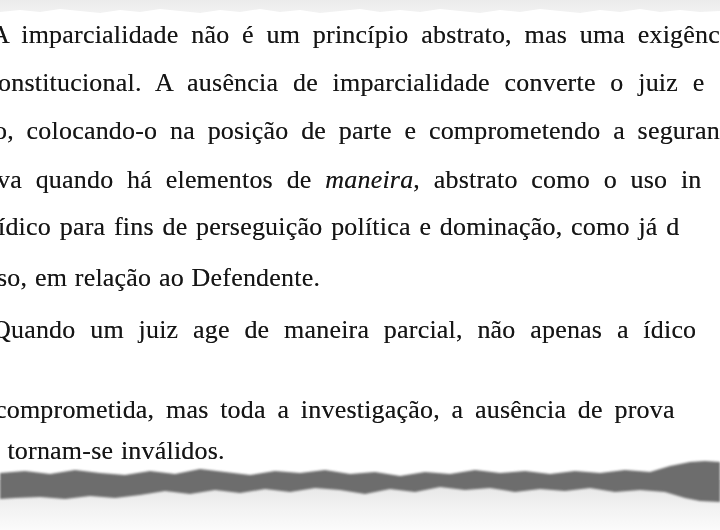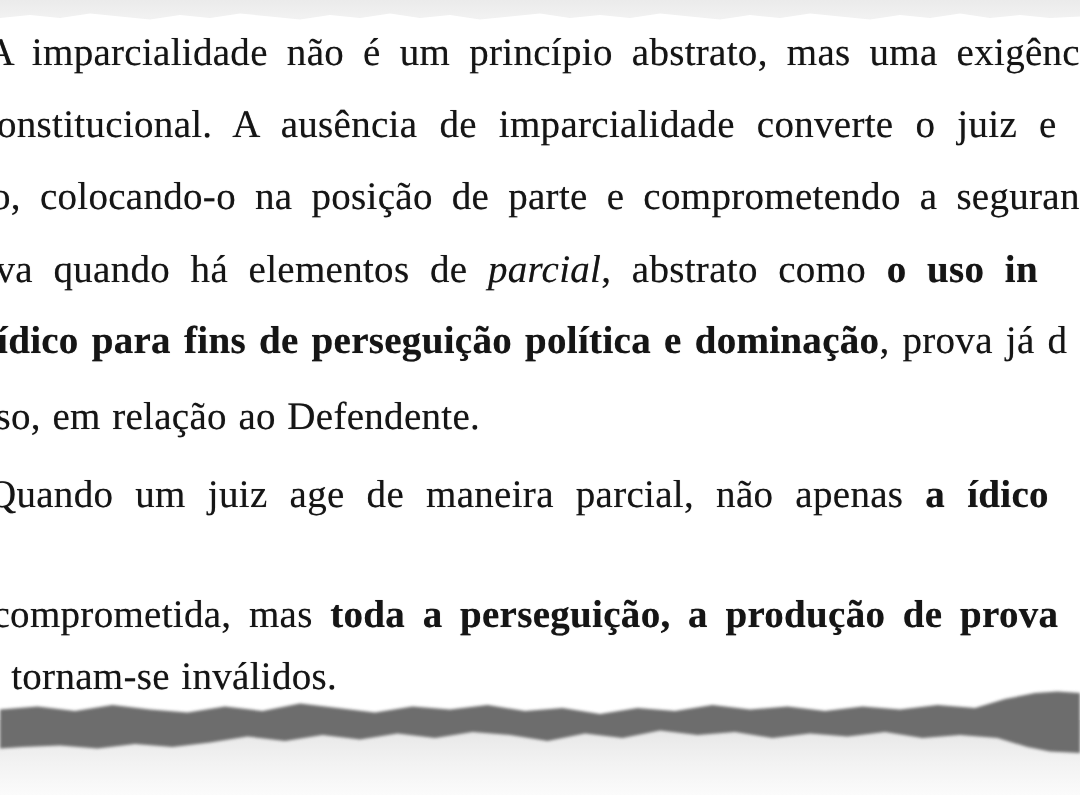--- a/index.html
+++ b/index.html
@@ -25,21 +25,21 @@
   .text-line {
     position: absolute;
     white-space: nowrap;
     font-size: 26px;
     line-height: 30px;
     color: var(--text, #151515);
     letter-spacing: 0.2px;
     
     text-shadow: 0 0 0.45px rgba(20,20,20,0.6);
   }
-  .text-line .b { font-weight: bold; }
+  .text-line .b { font-weight: normal; }
   .text-line .i { font-style: italic; }
   .edge-svg {
     position: absolute;
     left: 0;
     display: block;
   }
   .edge-top { top: 0; }
   .edge-bottom { top: 450px; }
 </style>
 </head>
@@ -59,29 +59,29 @@
   </svg>
 
   <div class="text-layer">
 
     <div class="text-line" style="top:20px; left:-9px; word-spacing:6px;"><span>A imparcialidade não é um princípio abstrato, mas uma exigênc</span></div>
 
     <div class="text-line" style="top:68px; left:-2px; word-spacing:8px;"><span>onstitucional. A ausência de imparcialidade converte o juiz e</span></div>
 
     <div class="text-line" style="top:116px; left:-6px; word-spacing:6px;"><span>o, colocando-o na posição de parte e comprometendo a seguran</span></div>
 
-    <div class="text-line" style="top:165px; left:-3px; word-spacing:7px;"><span>va quando há elementos de </span><span class="i">parcial</span><span>, abstrato como </span><span class="b">o uso in</span></div>
+    <div class="text-line" style="top:165px; left:-3px; word-spacing:7px;"><span>va quando há elementos de </span><span class="i">maneira</span><span>, abstrato como </span><span class="b">o uso in</span></div>
 
-    <div class="text-line" style="top:212px; left:-2px; word-spacing:2px;"><span class="b">ídico para fins de perseguição política e dominação</span><span>, prova já d</span></div>
+    <div class="text-line" style="top:212px; left:-2px; word-spacing:2px;"><span class="b">ídico para fins de perseguição política e dominação</span><span>, como já d</span></div>
 
     <div class="text-line" style="top:263px; left:-3px; word-spacing:1px;"><span>so, em relação ao Defendente.</span></div>
 
     <div class="text-line" style="top:315px; left:-8px; word-spacing:8px;"><span>Quando um juiz age de maneira parcial, não apenas </span><span class="b">a ídico</span></div>
 
-    <div class="text-line" style="top:395px; left:-5px; word-spacing:5px;"><span>comprometida, mas </span><span class="b">toda a perseguição, a produção de prova</span></div>
+    <div class="text-line" style="top:395px; left:-5px; word-spacing:5px;"><span>comprometida, mas </span><span class="b">toda a investigação, a ausência de prova</span></div>
 
     <div class="text-line" style="top:436px; left:-12px; word-spacing:1px;"><span>e tornam-se inválidos.</span></div>
 
   </div>
 
   <svg class="edge-svg edge-bottom" width="720" height="80" viewBox="0 0 80000 8889" preserveAspectRatio="none" style="width:720px;height:80px;" aria-hidden="true">
   </svg>
   <svg class="edge-svg edge-bottom" width="720" height="80" viewBox="0 0 720 80" aria-hidden="true">
     <defs>
       <linearGradient id="botg" x1="0" y1="0" x2="0" y2="1">

